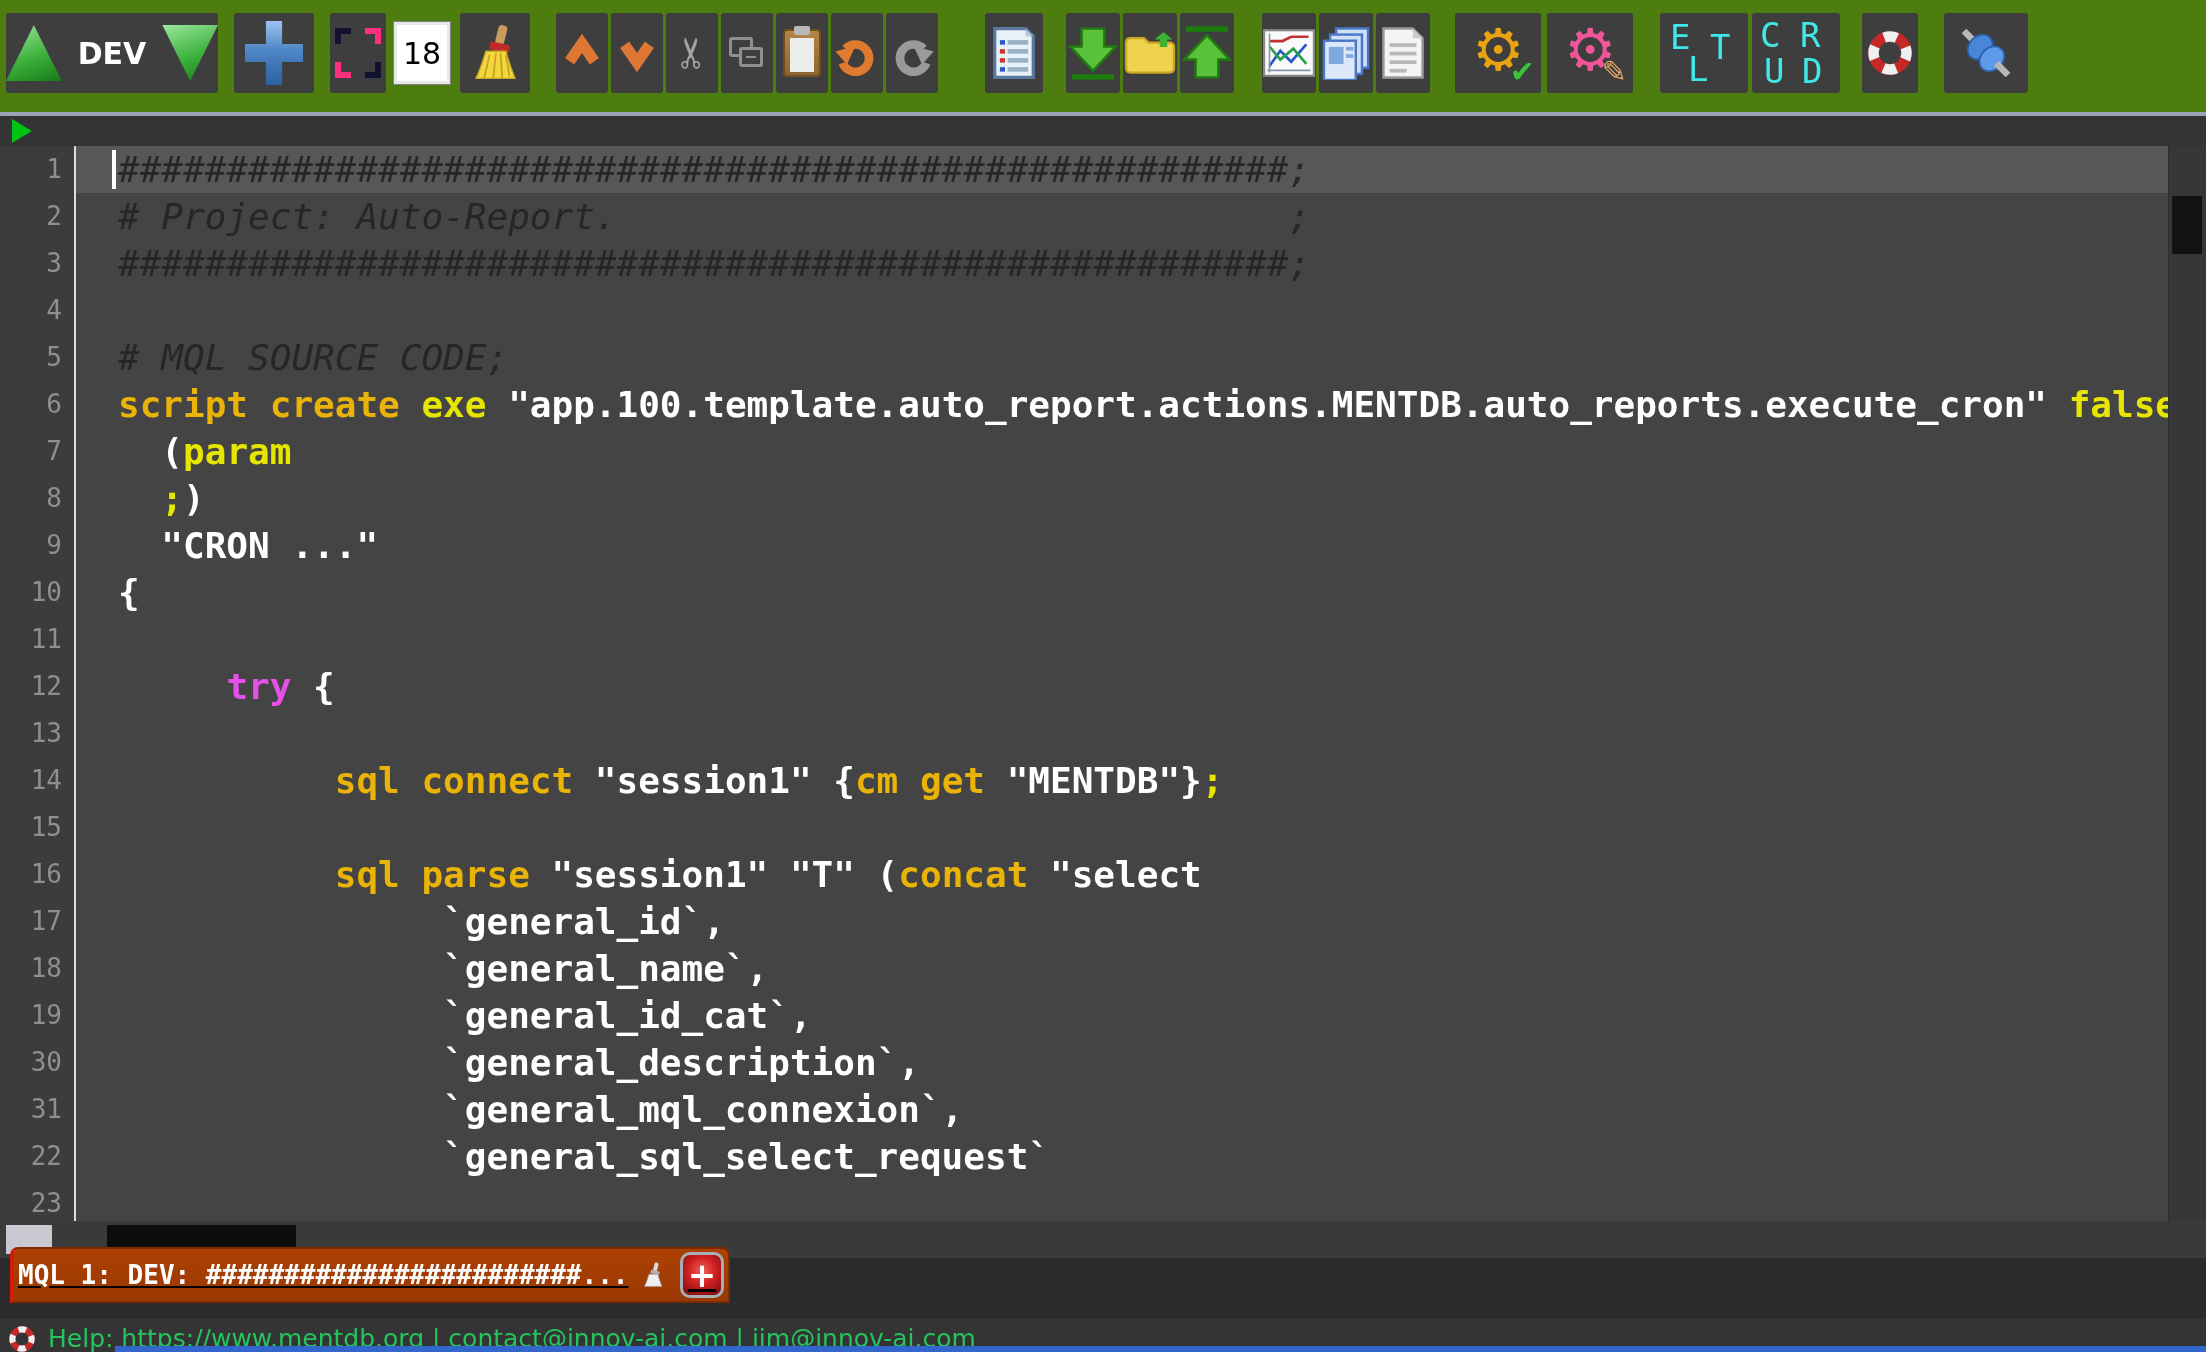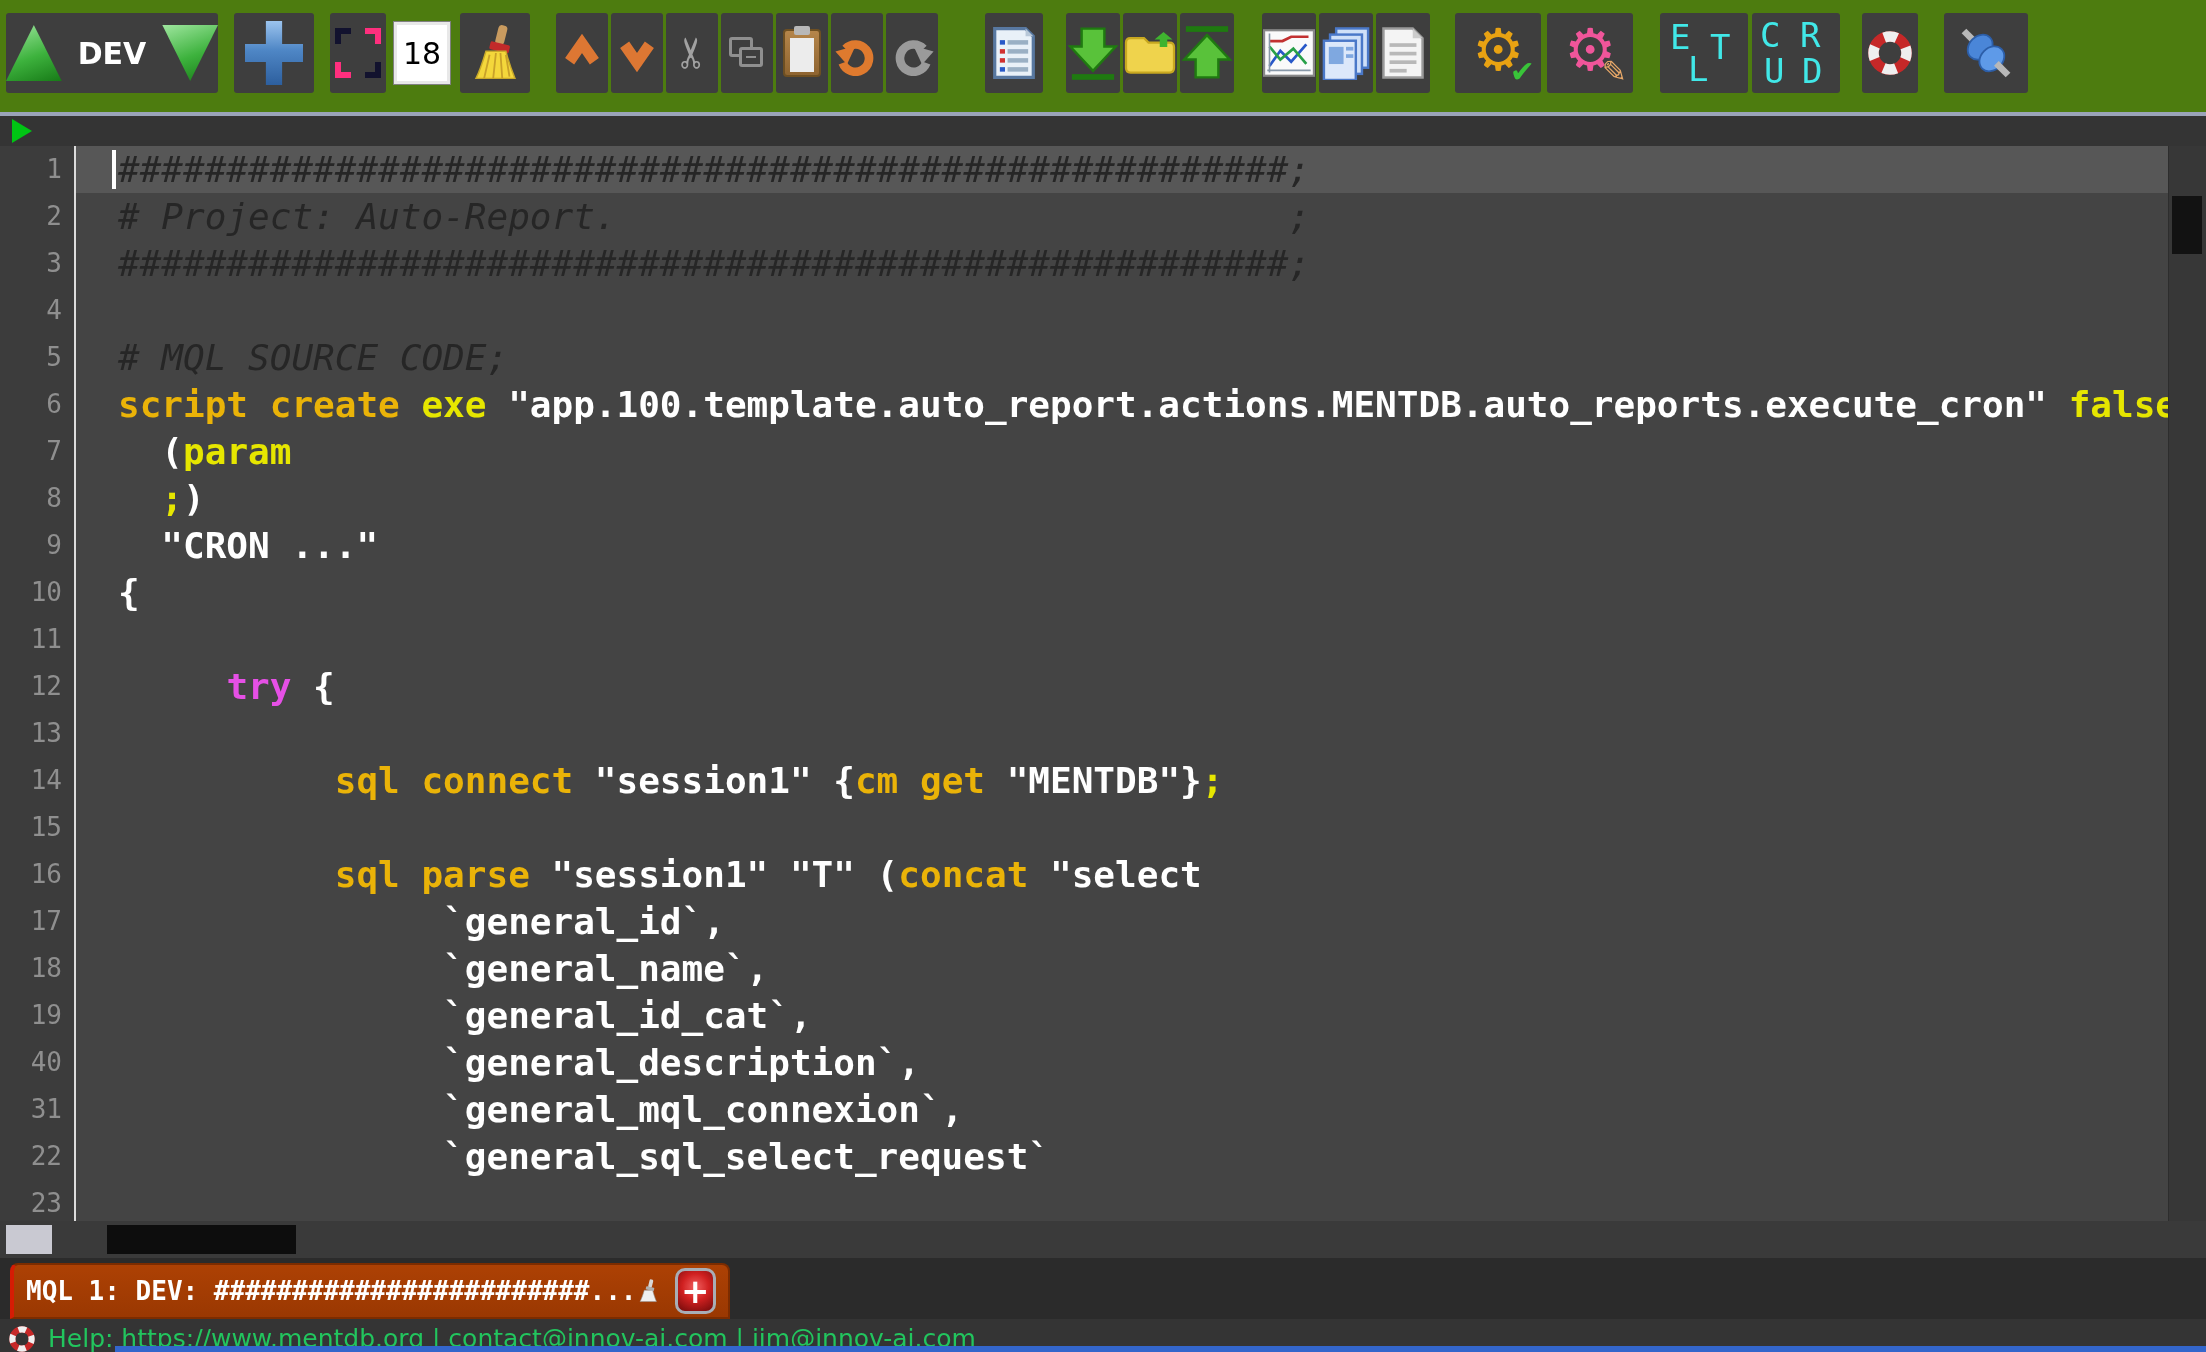--- a/index.html
+++ b/index.html
@@ -87,23 +87,23 @@
   .vscroll { flex:0 0 38px; background:#373737; border-left:1px solid #2d2d2d; position:relative; }
   .vthumb { position:absolute; left:3px; top:50px; width:30px; height:58px; background:#121212; }
 
   
   .hscroll { position:relative; height:37px; background:#3a3a3a; }
   .hbtn { position:absolute; left:6px; top:4px; width:46px; height:29px; background:#c9c9d2; }
   .hthumb { position:absolute; left:107px; top:4px; width:189px; height:29px; background:#0d0d0d; }
 
   
   .tabbar { height:61px; background:#2b2b2b; position:relative; }
-  .tab { position:absolute; left:10px; bottom:0; width:720px; height:56px;
+  .tab { position:absolute; left:10px; bottom:16px; width:720px; height:56px;
          background:linear-gradient(#ad4104,#9a3802); border:2px solid #7c2c00; border-left:4px solid #d51c04;
-         border-radius:8px 8px 0 0; display:flex; align-items:center; padding:0 12px; }
+         border-radius:8px 8px 0 0; display:flex; align-items:center; padding:0 4px;text-decoration:underline; }
   .tab-label { color:#ffffff; font-family:"DejaVu Sans Mono", monospace; font-size:26px;
                font-weight:bold; white-space:pre; }
   .tab-broom { margin-left:auto; }
   .tab-plus { margin-left:14px; width:44px; height:46px; border:3px solid #a8aeb6; border-radius:10px;
               background:radial-gradient(circle at 50% 40%, #f06060 0%, #d02020 45%, #6e0a0a 100%);
               color:#ffffff; font-size:34px; font-weight:bold; line-height:40px; text-align:center; }
 
   
   .helpbar { height:39px; background:#343434; display:flex; align-items:center; }
   .help-text { color:#22c55e; font-size:25px; margin-left:12px; white-space:pre; }
@@ -320,21 +320,21 @@
         <div class="ln">10</div>
         <div class="ln">11</div>
         <div class="ln">12</div>
         <div class="ln">13</div>
         <div class="ln">14</div>
         <div class="ln">15</div>
         <div class="ln">16</div>
         <div class="ln">17</div>
         <div class="ln">18</div>
         <div class="ln">19</div>
-        <div class="ln">40</div>
+        <div class="ln">30</div>
         <div class="ln">31</div>
         <div class="ln">22</div>
         <div class="ln">23</div>
       </div>
     <div class="code">
         <div class="row cur"><span class="caret"></span><span class="cm">######################################################;</span></div>
         <div class="row"><span class="cm"># Project: Auto-Report.                               ;</span></div>
         <div class="row"><span class="cm">######################################################;</span></div>
         <div class="row"></div>
         <div class="row"><span class="cm"># MQL SOURCE CODE;</span></div>

